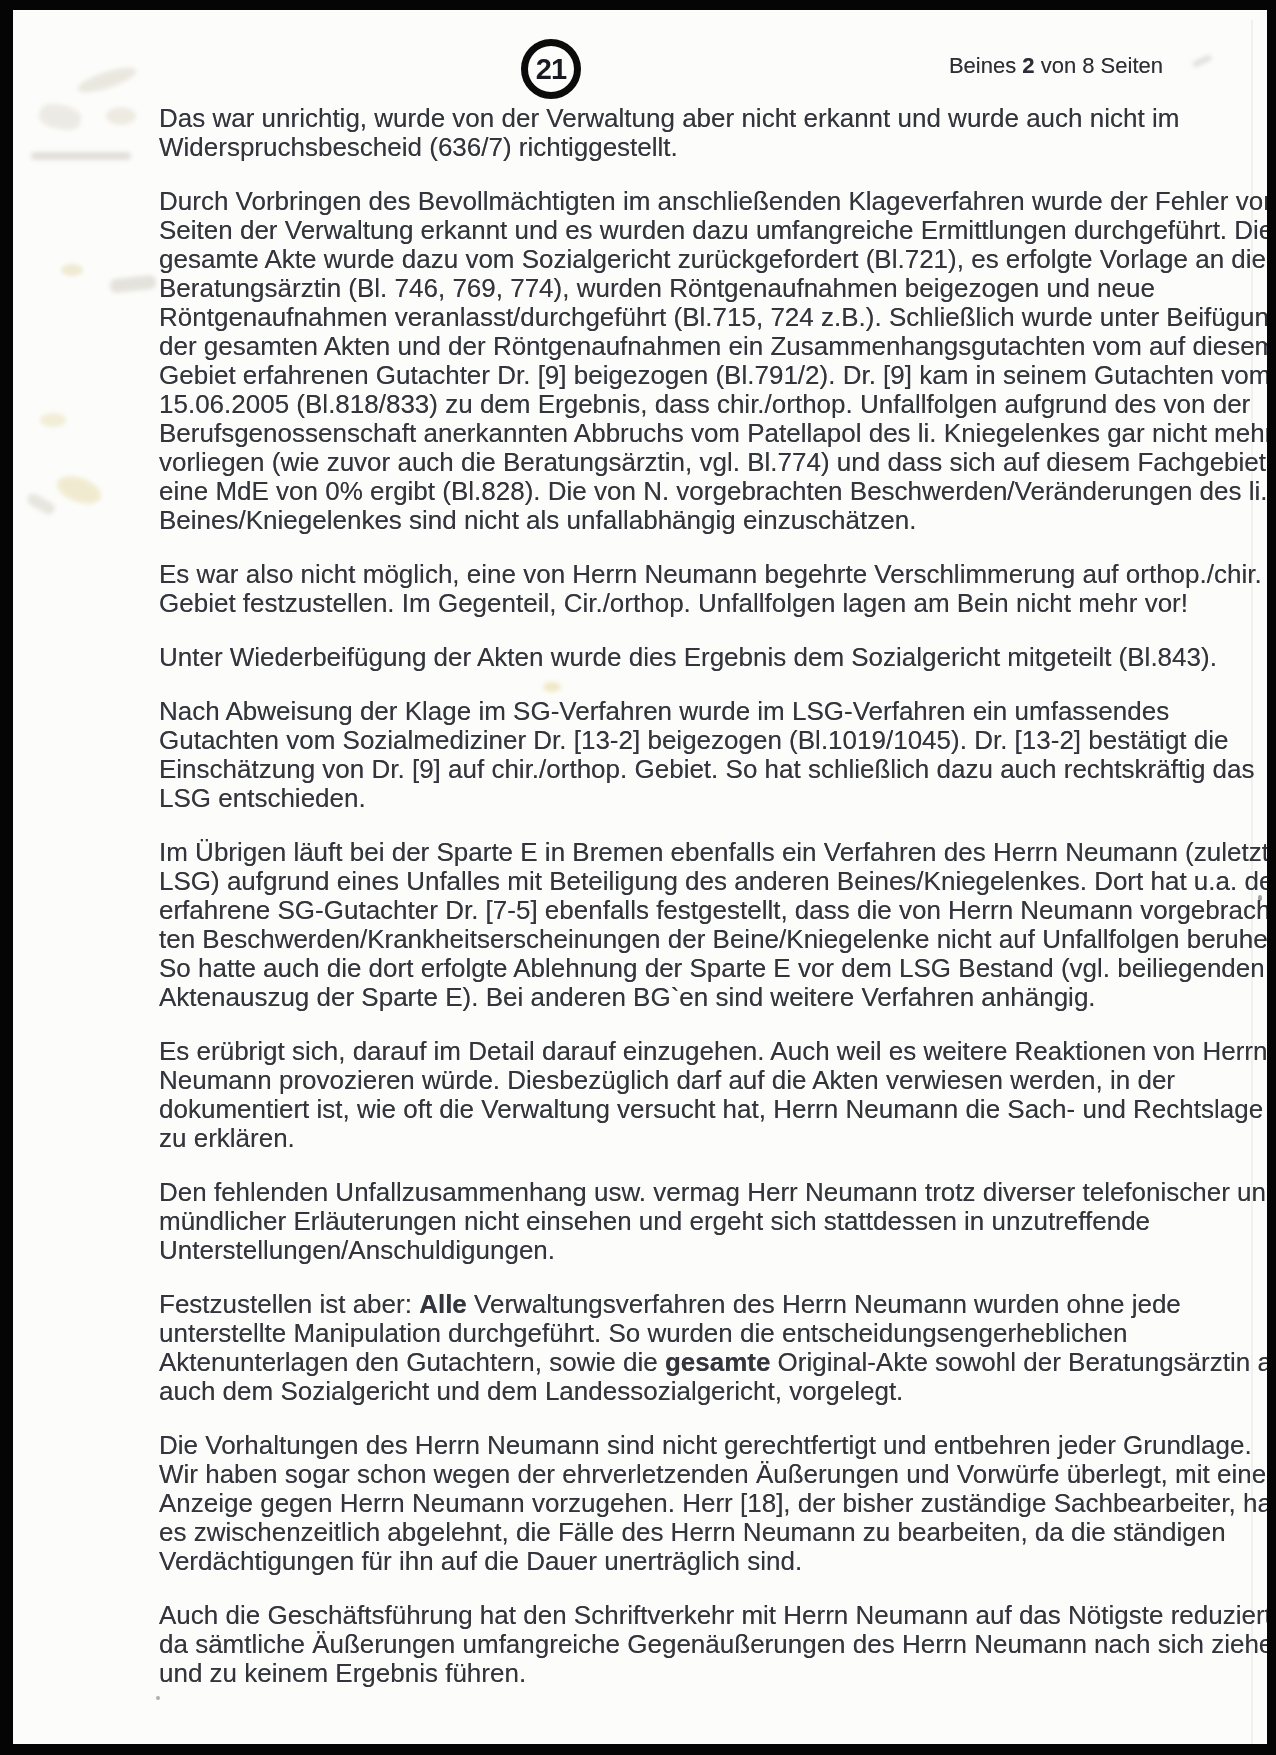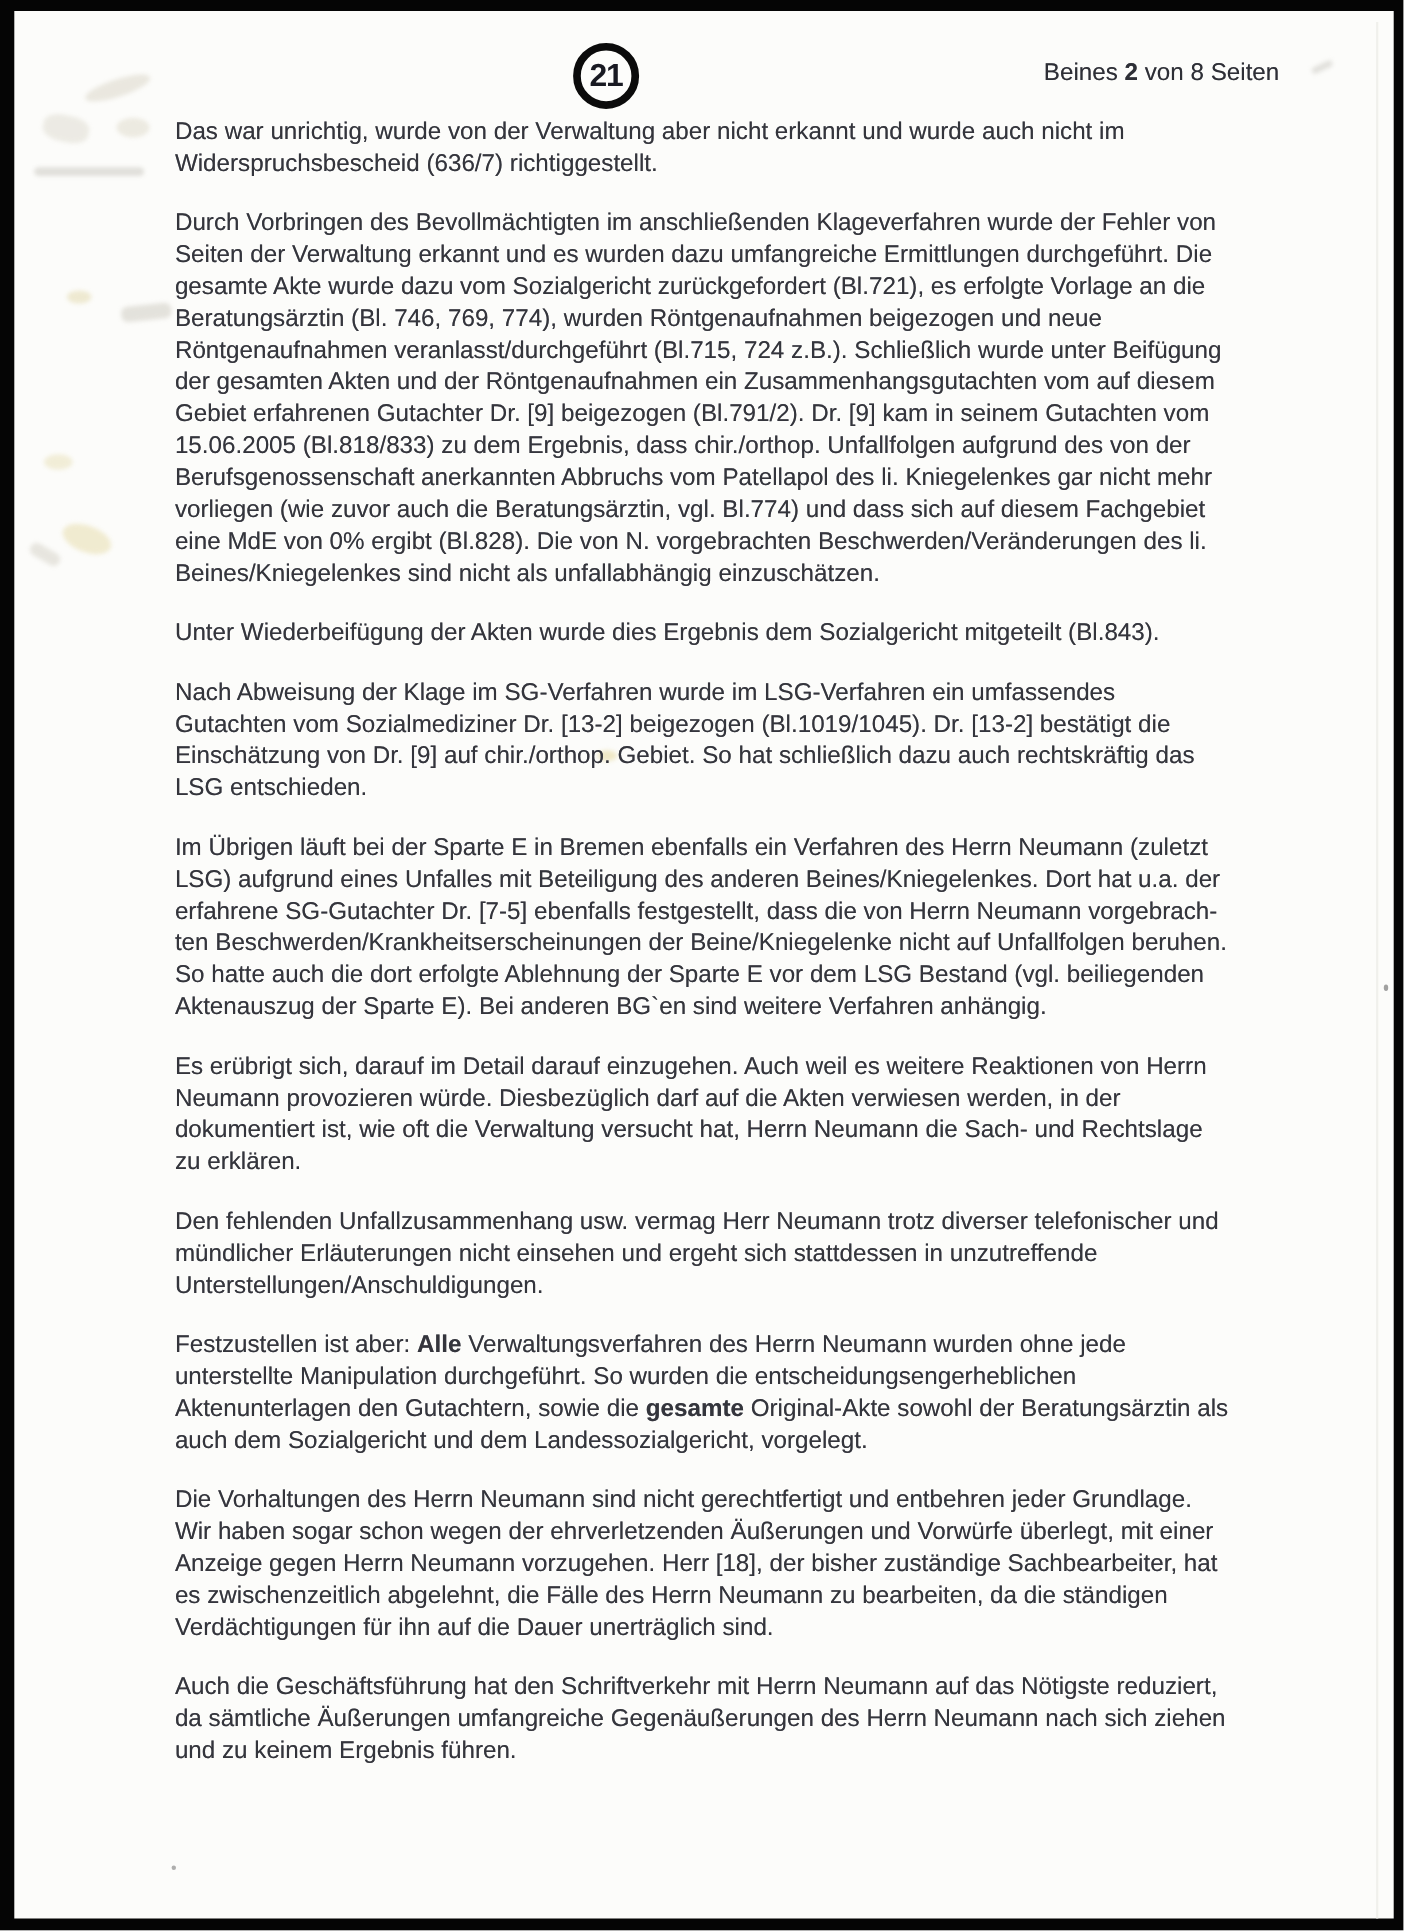--- a/index.html
+++ b/index.html
@@ -45,21 +45,21 @@
     font-size: 22px;
     color: #2e2f36;
     text-shadow: 0 0 0.6px rgba(46,47,60,0.5);
   }
   
   .doc-text {
     position: absolute;
     left: 146px;
     top: 94px;
     width: 1080px;
-    font-size: 22px;
+    font-size: 26px;
     line-height: 29px;
     text-shadow: 0 0 0.6px rgba(44,46,58,0.55);
   }
   .doc-text p {
     margin: 0 0 25px 0;
     white-space: nowrap;
   }
   .b { font-weight: bold; }
   
   .artifact {
@@ -110,20 +110,21 @@
 
   <div class="stamp-circle">
     <span>21</span>
   </div>
 
   <div class="page-info"><span>Beines </span><span class="b">2</span><span> von 8 Seiten</span></div>
 
   <div class="doc-text">
       <p>Das war unrichtig, wurde von der Verwaltung aber nicht erkannt und wurde auch nicht im<br>Widerspruchsbescheid (636/7) richtiggestellt.</p>
       <p>Durch Vorbringen des Bevollmächtigten im anschließenden Klageverfahren wurde der Fehler von<br>Seiten der Verwaltung erkannt und es wurden dazu umfangreiche Ermittlungen durchgeführt. Die<br>gesamte Akte wurde dazu vom Sozialgericht zurückgefordert (Bl.721), es erfolgte Vorlage an die<br>Beratungsärztin (Bl. 746, 769, 774), wurden Röntgenaufnahmen beigezogen und neue<br>Röntgenaufnahmen veranlasst/durchgeführt (Bl.715, 724 z.B.). Schließlich wurde unter Beifügung<br>der gesamten Akten und der Röntgenaufnahmen ein Zusammenhangsgutachten vom auf diesem<br>Gebiet erfahrenen Gutachter Dr. [9] beigezogen (Bl.791/2). Dr. [9] kam in seinem Gutachten vom<br>15.06.2005 (Bl.818/833) zu dem Ergebnis, dass chir./orthop. Unfallfolgen aufgrund des von der<br>Berufsgenossenschaft anerkannten Abbruchs vom Patellapol des li. Kniegelenkes gar nicht mehr<br>vorliegen (wie zuvor auch die Beratungsärztin, vgl. Bl.774) und dass sich auf diesem Fachgebiet<br>eine MdE von 0% ergibt (Bl.828). Die von N. vorgebrachten Beschwerden/Veränderungen des li.<br>Beines/Kniegelenkes sind nicht als unfallabhängig einzuschätzen.</p>
+      <p>Es war also nicht möglich, eine von Herrn Neumann begehrte Verschlimmerung auf orthop./chir.<br>Gebiet festzustellen. Im Gegenteil, Cir./orthop. Unfallfolgen lagen am Bein nicht mehr vor!</p>
       <p>Unter Wiederbeifügung der Akten wurde dies Ergebnis dem Sozialgericht mitgeteilt (Bl.843).</p>
       <p>Nach Abweisung der Klage im SG-Verfahren wurde im LSG-Verfahren ein umfassendes<br>Gutachten vom Sozialmediziner Dr. [13-2] beigezogen (Bl.1019/1045). Dr. [13-2] bestätigt die<br>Einschätzung von Dr. [9] auf chir./orthop. Gebiet. So hat schließlich dazu auch rechtskräftig das<br>LSG entschieden.</p>
       <p>Im Übrigen läuft bei der Sparte E in Bremen ebenfalls ein Verfahren des Herrn Neumann (zuletzt<br>LSG) aufgrund eines Unfalles mit Beteiligung des anderen Beines/Kniegelenkes. Dort hat u.a. der<br>erfahrene SG-Gutachter Dr. [7-5] ebenfalls festgestellt, dass die von Herrn Neumann vorgebrach-<br>ten Beschwerden/Krankheitserscheinungen der Beine/Kniegelenke nicht auf Unfallfolgen beruhen.<br>So hatte auch die dort erfolgte Ablehnung der Sparte E vor dem LSG Bestand (vgl. beiliegenden<br>Aktenauszug der Sparte E). Bei anderen BG`en sind weitere Verfahren anhängig.</p>
       <p>Es erübrigt sich, darauf im Detail darauf einzugehen. Auch weil es weitere Reaktionen von Herrn<br>Neumann provozieren würde. Diesbezüglich darf auf die Akten verwiesen werden, in der<br>dokumentiert ist, wie oft die Verwaltung versucht hat, Herrn Neumann die Sach- und Rechtslage<br>zu erklären.</p>
       <p>Den fehlenden Unfallzusammenhang usw. vermag Herr Neumann trotz diverser telefonischer und<br>mündlicher Erläuterungen nicht einsehen und ergeht sich stattdessen in unzutreffende<br>Unterstellungen/Anschuldigungen.</p>
       <p><span>Festzustellen ist aber: </span><span class="b">Alle</span><span> Verwaltungsverfahren des Herrn Neumann wurden ohne jede</span><br>unterstellte Manipulation durchgeführt. So wurden die entscheidungsengerheblichen<br><span>Aktenunterlagen den Gutachtern, sowie die </span><span class="b">gesamte</span><span> Original-Akte sowohl der Beratungsärztin als</span><br>auch dem Sozialgericht und dem Landessozialgericht, vorgelegt.</p>
       <p>Die Vorhaltungen des Herrn Neumann sind nicht gerechtfertigt und entbehren jeder Grundlage.<br>Wir haben sogar schon wegen der ehrverletzenden Äußerungen und Vorwürfe überlegt, mit einer<br>Anzeige gegen Herrn Neumann vorzugehen. Herr [18], der bisher zuständige Sachbearbeiter, hat<br>es zwischenzeitlich abgelehnt, die Fälle des Herrn Neumann zu bearbeiten, da die ständigen<br>Verdächtigungen für ihn auf die Dauer unerträglich sind.</p>
       <p>Auch die Geschäftsführung hat den Schriftverkehr mit Herrn Neumann auf das Nötigste reduziert,<br>da sämtliche Äußerungen umfangreiche Gegenäußerungen des Herrn Neumann nach sich ziehen<br>und zu keinem Ergebnis führen.</p>
     </div>
 

